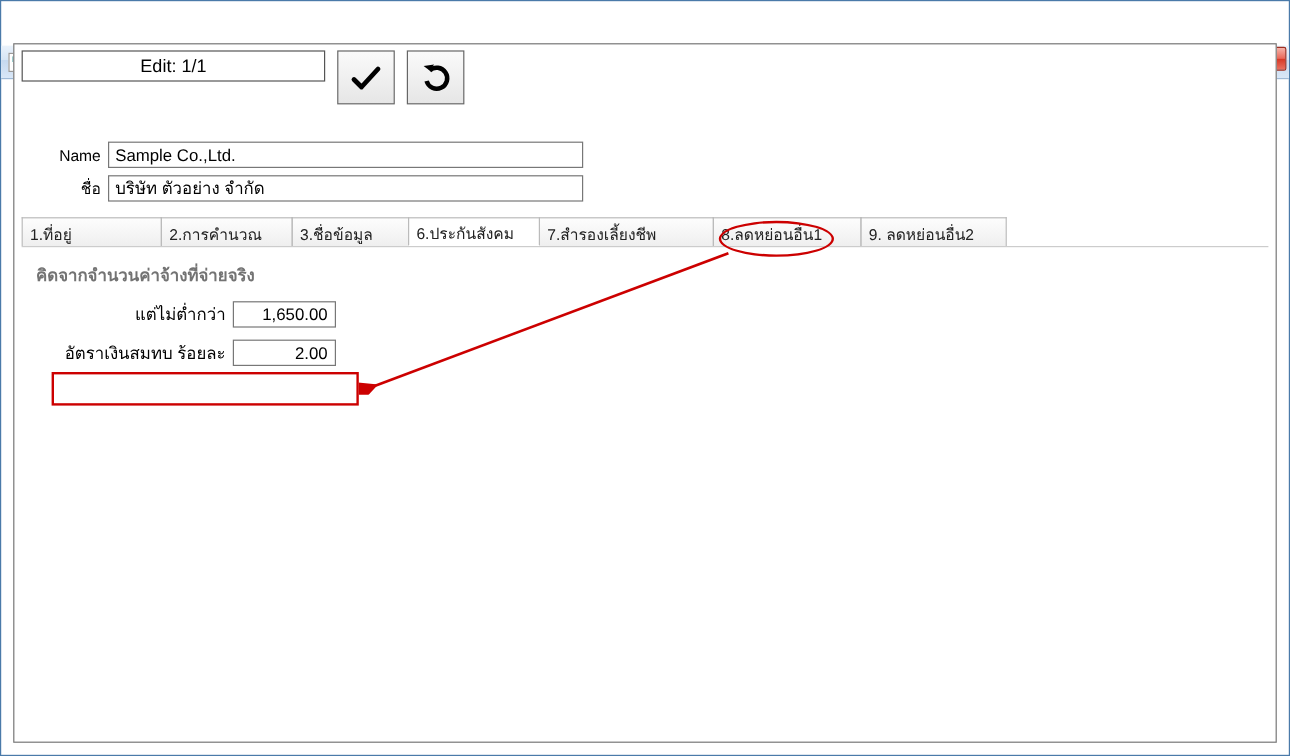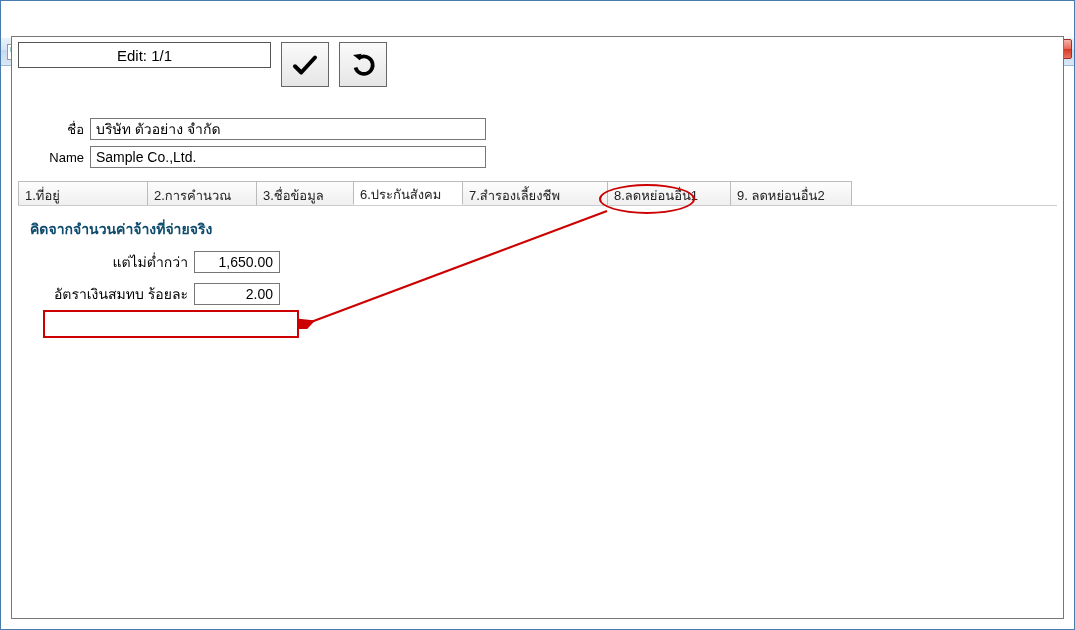--- a/index.html
+++ b/index.html
@@ -152,21 +152,21 @@
     z-index: 2;
   }
 
   .panel {
     position: relative;
     padding: 12px 18px;
   }
   .panel-heading {
     font-weight: bold;
     font-size: 14px;
-    color: #0c4a6e;
+    color: #737373;
     margin-bottom: 8px;
   }
   .form-row {
     display: flex;
     align-items: center;
     height: 28px;
     margin-bottom: 4px;
   }
   .form-row .flabel {
     width: 164px;
@@ -244,31 +244,31 @@
       <div class="tool-btn">
         <svg viewBox="0 0 24 24">
           <path d="M6 14 A7 7 0 1 0 8 7" fill="none" stroke="#000" stroke-width="3"></path>
           <path d="M4 4 L8 7 L11 3 Z" fill="#000"></path>
         </svg>
       </div>
     </div>
 
     <div class="name-block">
       <div class="name-row">
+        <div class="lbl">Name</div>
+        <div class="field">Sample Co.,Ltd.</div>
+      </div>
+      <div class="name-row">
         <div class="lbl">ชื่อ</div>
         <div class="field">บริษัท ตัวอย่าง จำกัด</div>
       </div>
-      <div class="name-row">
-        <div class="lbl">Name</div>
-        <div class="field">Sample Co.,Ltd.</div>
-      </div>
     </div>
 
     <div class="tabs">
-      <div class="tab" style="width:130px">1.ที่อยู่</div>
+      <div class="tab" style="width:117px">1.ที่อยู่</div>
       <div class="tab" style="width:110px">2.การคำนวณ</div>
       <div class="tab" style="width:98px">3.ชื่อข้อมูล</div>
       <div class="tab active" style="width:110px">6.ประกันสังคม</div>
       <div class="tab" style="width:146px">7.สำรองเลี้ยงชีพ</div>
       <div class="tab" style="width:124px">8.ลดหย่อนอื่น1</div>
       <div class="tab" style="width:122px">9. ลดหย่อนอื่น2</div>
     </div>
 
     <div class="panel">
       <div class="panel-heading">คิดจากจำนวนค่าจ้างที่จ่ายจริง</div>

